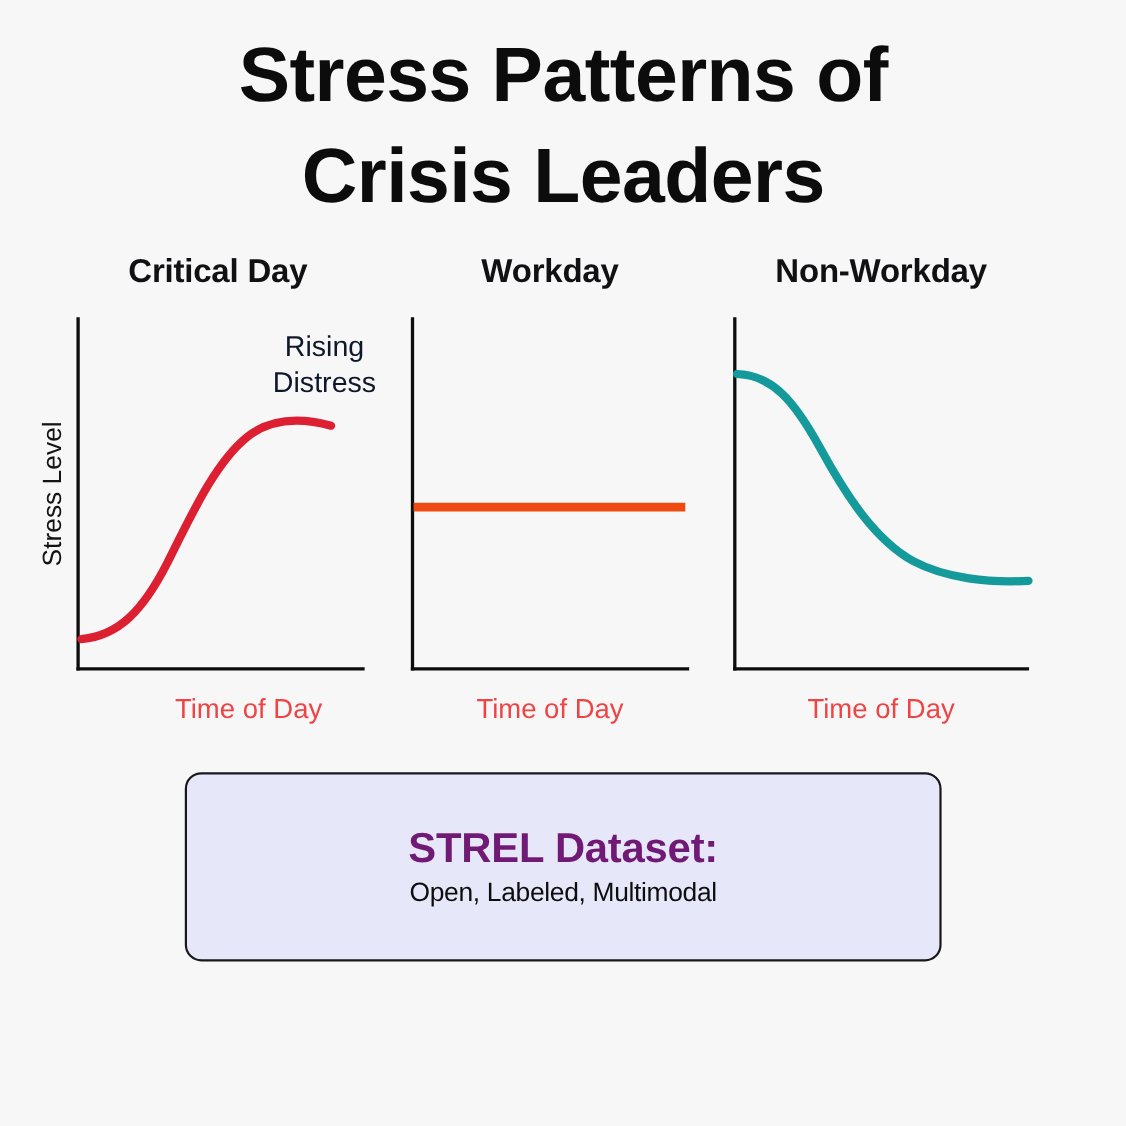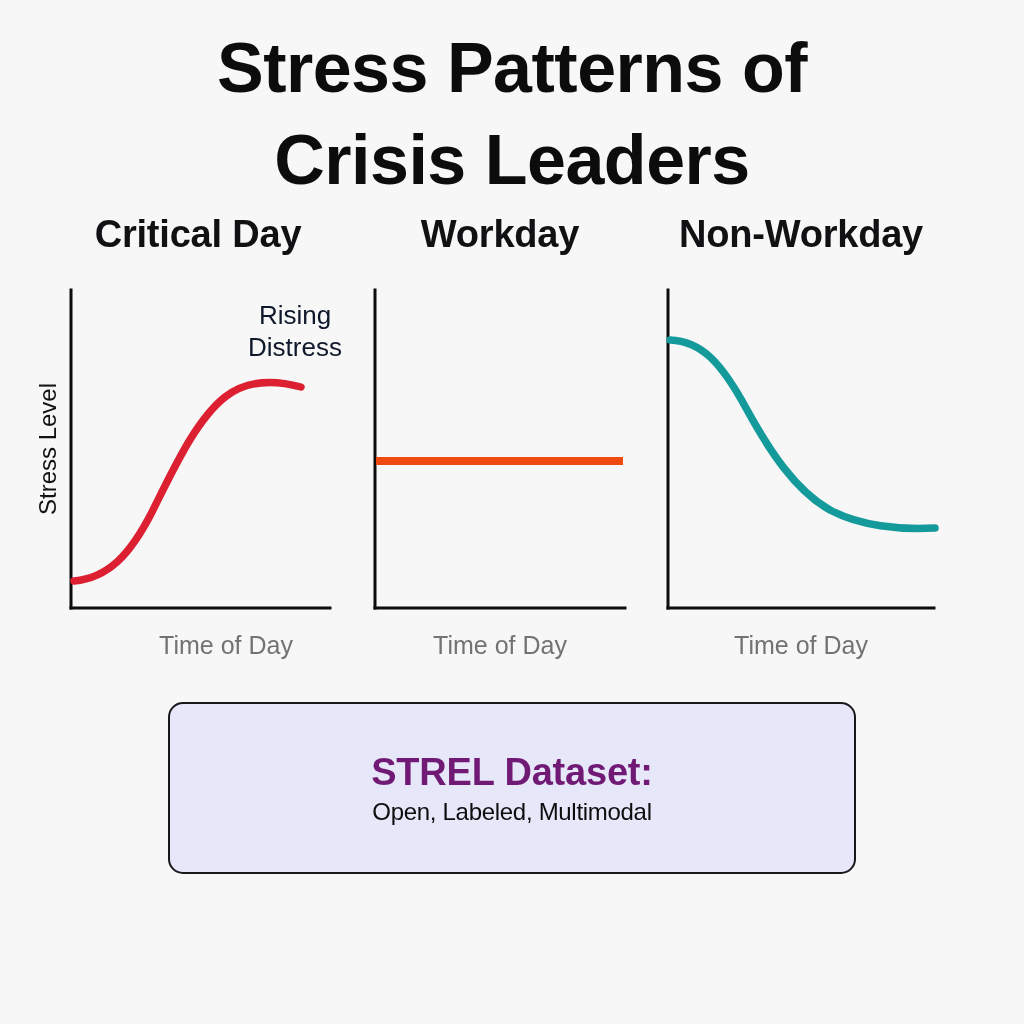--- a/index.html
+++ b/index.html
@@ -43,24 +43,24 @@
     position: absolute;
     top: 200px;
     height: 470px;
   }
   .panel.p0 { left: 20px;  width: 330px; }
   .panel.p1 { left: 355px; width: 290px; }
   .panel.p2 { left: 650px; width: 310px; }
 
   .panel-title {
     position: absolute;
-    top: 13px;
+    top: 30px;
     width: 100%;
     text-align: center;
-    font-size: 38px;
+    font-size: 30px;
     font-weight: bold;
     color: #111114;
     letter-spacing: -0.2px;
   }
   .panel.p0 .panel-title { left: 26px; width: 304px; }
   .panel.p1 .panel-title { left: 0;    width: 290px; }
   .panel.p2 .panel-title { left: 6px;  width: 290px; }
 
   .plot-svg {
     position: absolute;
@@ -83,21 +83,21 @@
     stroke-width: 7.5;
     stroke-linecap: round;
     stroke-linejoin: round;
   }
   .curve.flat { stroke-width: 8; stroke-linecap: butt; }
 
   .x-axis-label {
     position: absolute;
     bottom: 10px;
     font-size: 25px;
-    color: #737373;
+    color: #ef4444;
     text-align: center;
   }
   .panel.p0 .x-axis-label { left: 51px;  width: 310px; }
   .panel.p1 .x-axis-label { left: 20px;  width: 250px; }
   .panel.p2 .x-axis-label { left: 18px;  width: 266px; }
 
   .y-axis-label {
     position: absolute;
     left: -72px;
     top: 235px;

